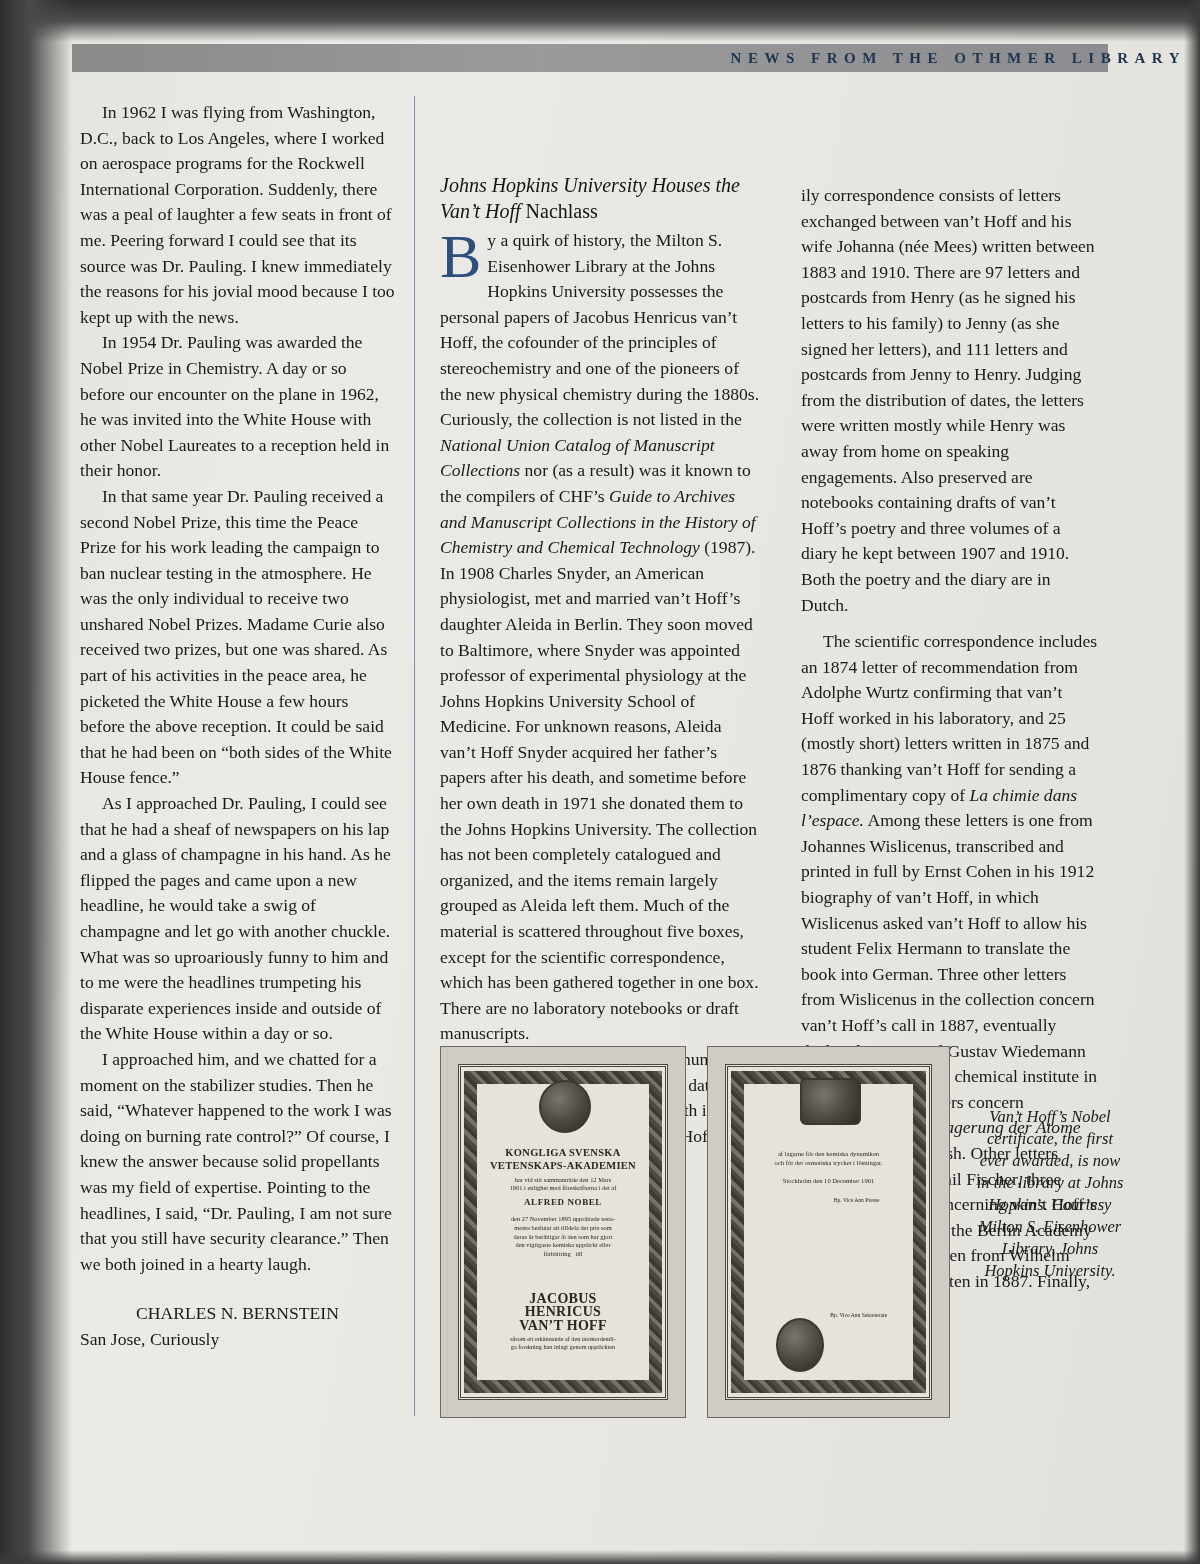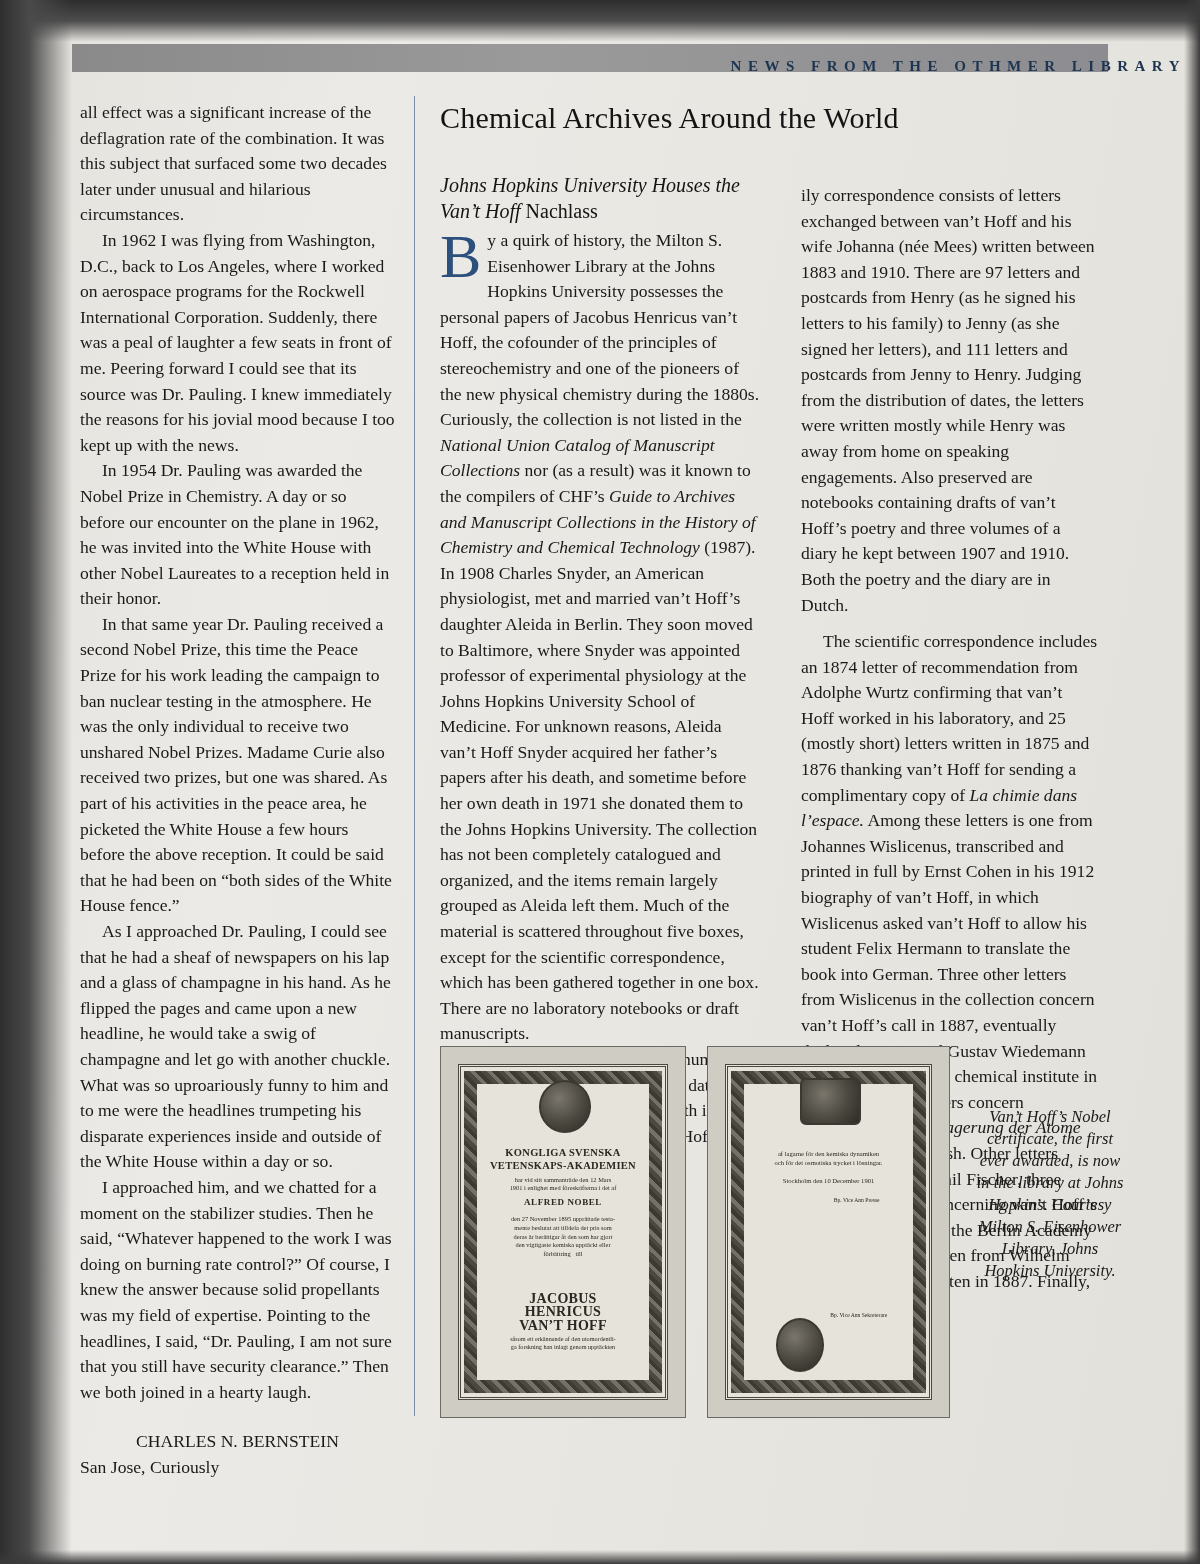--- a/index.html
+++ b/index.html
@@ -32,21 +32,20 @@
   }
   .header-title {
     position: absolute;
     right: 14px; top: 50px;
     font-family: "Liberation Serif", serif;
     font-size: 15px;
     letter-spacing: 6.5px;
     color: #1d3550;
     font-weight: 600;
     white-space: nowrap;
-    margin-top: 8px;
   }
 
   
   .vrule {
     position: absolute;
     left: 414px; top: 96px;
     width: 1px; height: 1320px;
     background: #7b8fa8;
   }
 
@@ -231,31 +230,29 @@
   <div class="edge-left"></div>
   <div class="edge-right"></div>
   <div class="edge-bottom"></div>
 
   <div class="header-band"></div>
   <div class="header-title">NEWS FROM THE OTHMER LIBRARY</div>
 
   <div class="vrule"></div>
 
   <div class="col1">
-    <p class="first">all effect was a significant increase of the deflagration rate of the combination. It was this subject that surfaced some two decades later under unusual and hilarious circumstances.</p>
     <p>In 1962 I was flying from Washington, D.C., back to Los Angeles, where I worked on aerospace programs for the Rockwell International Corporation. Suddenly, there was a peal of laughter a few seats in front of me. Peering forward I could see that its source was Dr. Pauling. I knew immediately the reasons for his jovial mood because I too kept up with the news.</p>
     <p>In 1954 Dr. Pauling was awarded the Nobel Prize in Chemistry. A day or so before our encounter on the plane in 1962, he was invited into the White House with other Nobel Laureates to a reception held in their honor.</p>
     <p>In that same year Dr. Pauling received a second Nobel Prize, this time the Peace Prize for his work leading the campaign to ban nuclear testing in the atmosphere. He was the only individual to receive two unshared Nobel Prizes. Madame Curie also received two prizes, but one was shared. As part of his activities in the peace area, he picketed the White House a few hours before the above reception. It could be said that he had been on “both sides of the White House fence.”</p>
     <p>As I approached Dr. Pauling, I could see that he had a sheaf of newspapers on his lap and a glass of champagne in his hand. As he flipped the pages and came upon a new headline, he would take a swig of champagne and let go with another chuckle. What was so uproariously funny to him and to me were the headlines trumpeting his disparate experiences inside and outside of the White House within a day or so.</p>
     <p>I approached him, and we chatted for a moment on the stabilizer studies. Then he said, “Whatever happened to the work I was doing on burning rate control?” Of course, I knew the answer because solid propellants was my field of expertise. Pointing to the headlines, I said, “Dr. Pauling, I am not sure that you still have security clearance.” Then we both joined in a hearty laugh.</p>
     <p class="sig">CHARLES N. BERNSTEIN</p>
     <p style="text-indent:0">San Jose, Curiously</p>
   </div>
 
-  <div class="article-title">Chemical Archives Around the World</div>
 
   <div class="subhead">
     <span>Johns Hopkins University Houses the Van’t Hoff</span>
     <span class="roman">Nachlass</span>
   </div>
 
   <div class="col2">
     <p class="first">
       <span class="dropcap">B</span><span>y a quirk of history, the Milton S. Eisenhower Library at the Johns Hopkins University possesses the personal papers of Jacobus Henricus van’t Hoff, the cofounder of the principles of stereochemistry and one of the pioneers of the new physical chemistry during the 1880s. Curiously, the collection is not listed in the </span><i>National Union Catalog of Manuscript Collections</i><span> nor (as a result) was it known to the compilers of CHF’s </span><i>Guide to Archives and Manuscript Collections in the History of Chemistry and Chemical Technology</i><span> (1987). In 1908 Charles Snyder, an American physiologist, met and married van’t Hoff’s daughter Aleida in Berlin. They soon moved to Baltimore, where Snyder was appointed professor of experimental physiology at the Johns Hopkins University School of Medicine. For unknown reasons, Aleida van’t Hoff Snyder acquired her father’s papers after his death, and sometime before her own death in 1971 she donated them to the Johns Hopkins University. The collection has not been completely catalogued and organized, and the items remain largely grouped as Aleida left them. Much of the material is scattered throughout five boxes, except for the scientific correspondence, which has been gathered together in one box. There are no laboratory notebooks or draft manuscripts.</span>
     </p>

